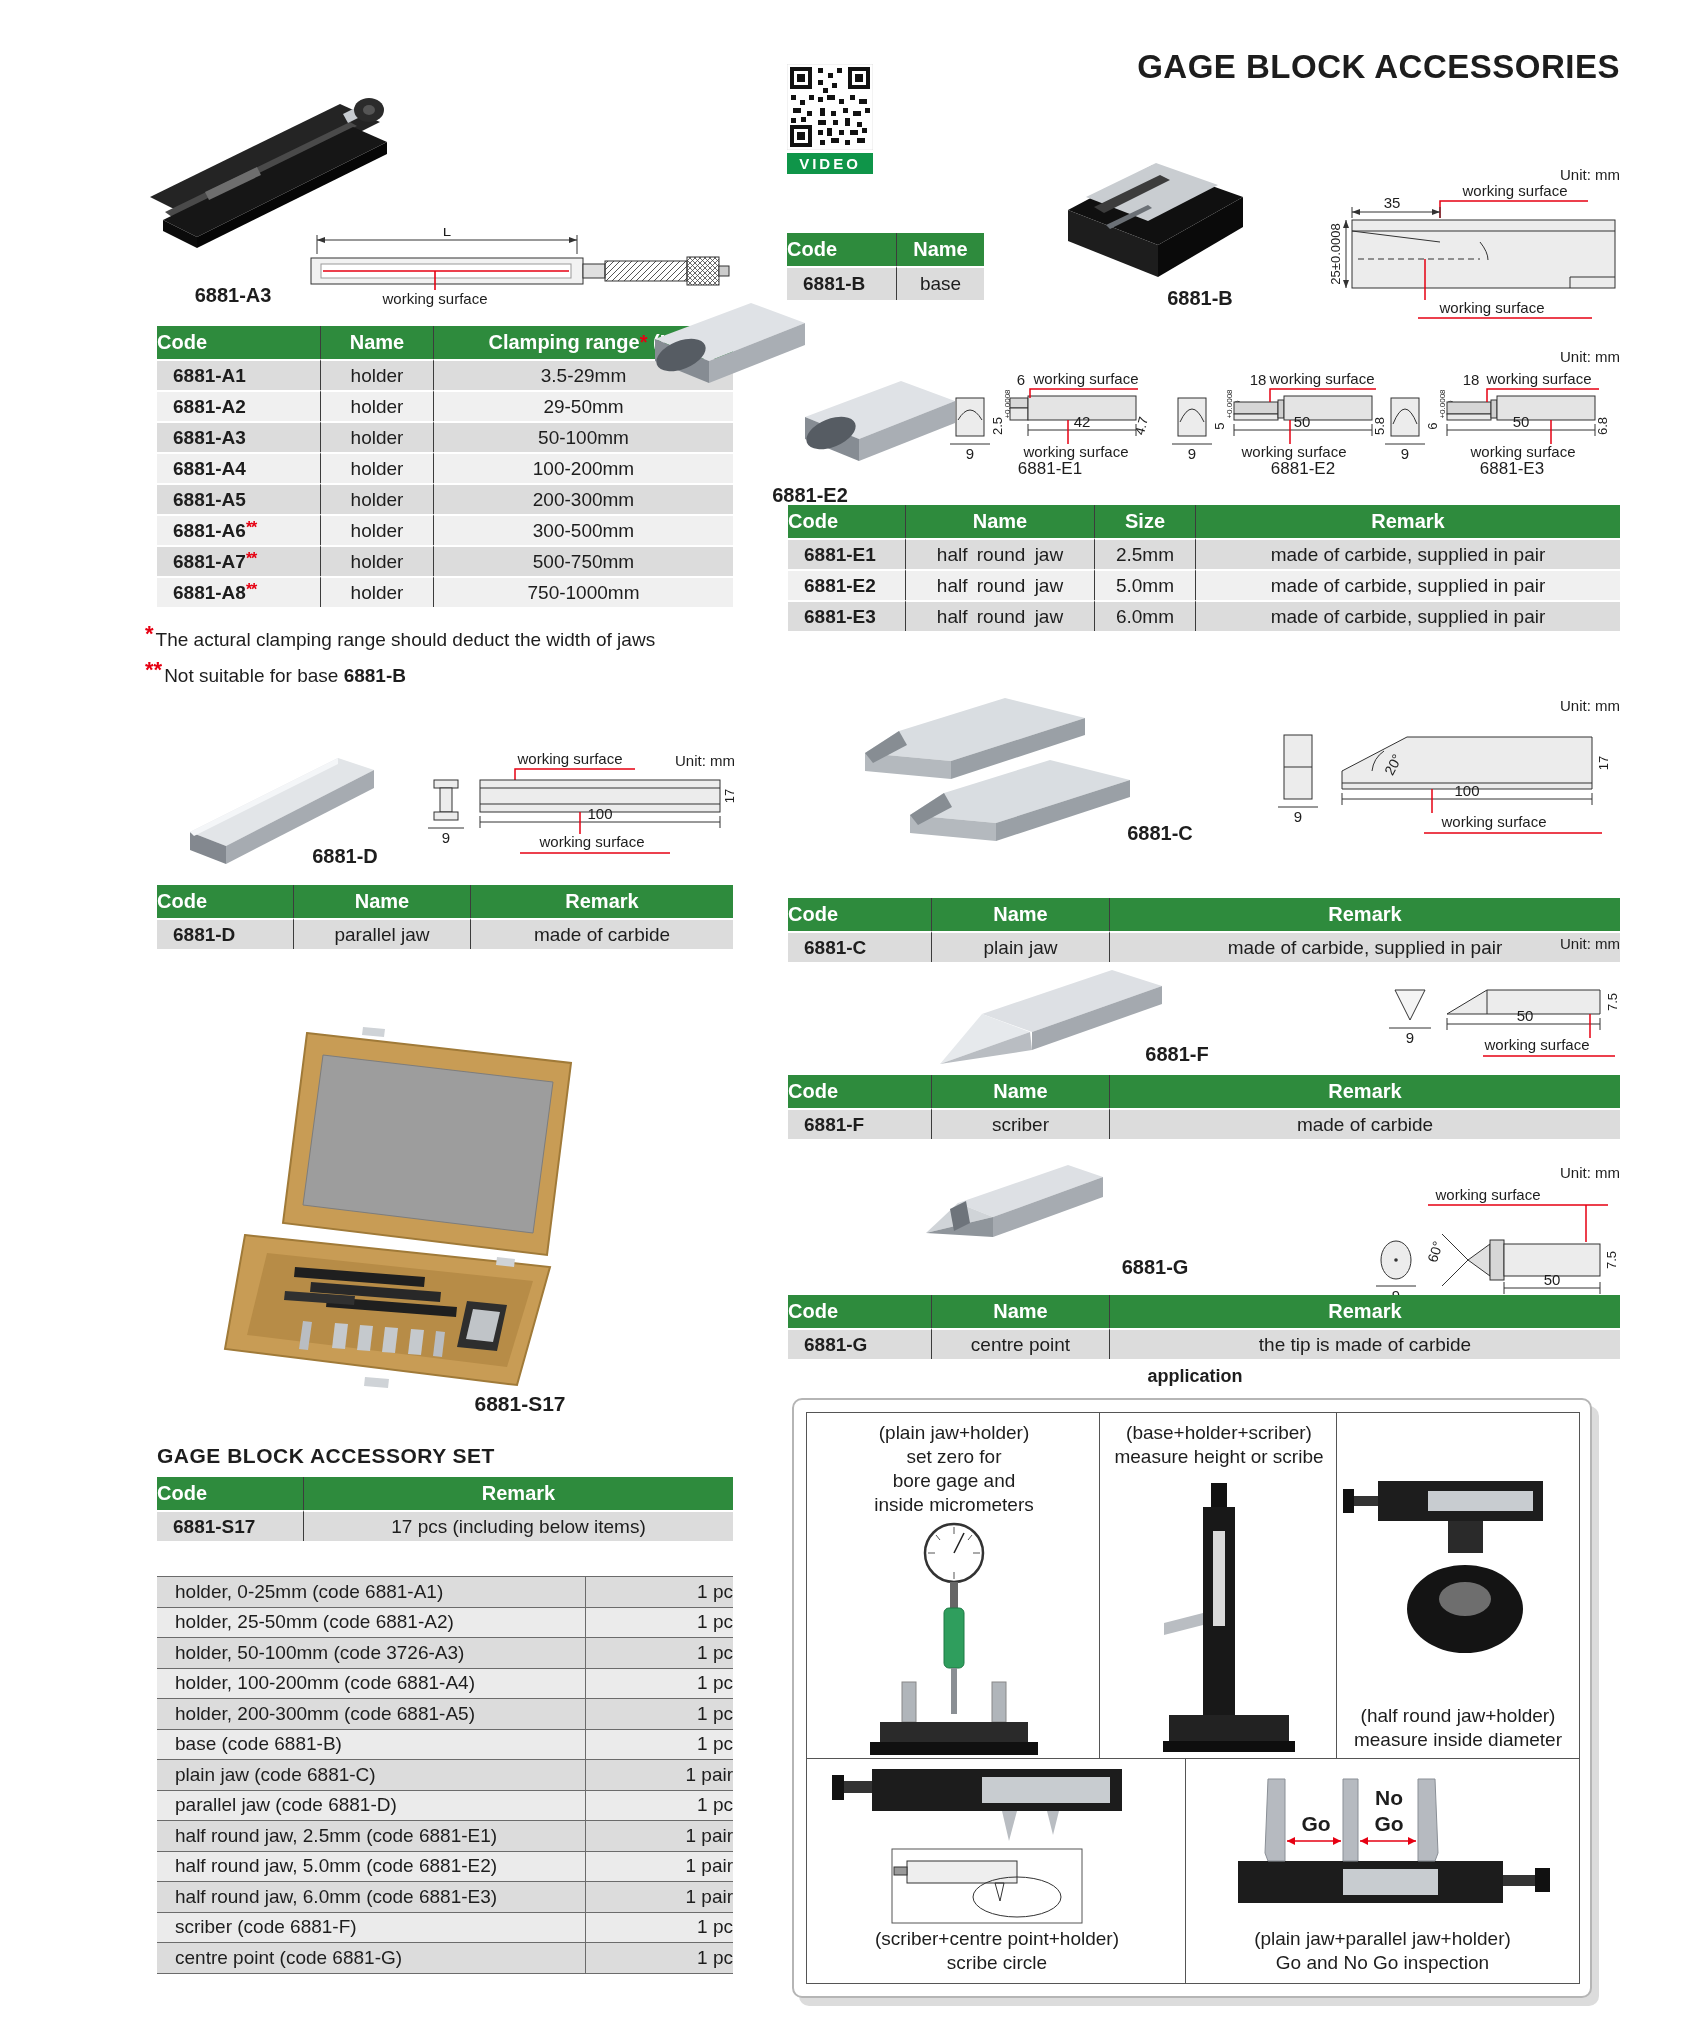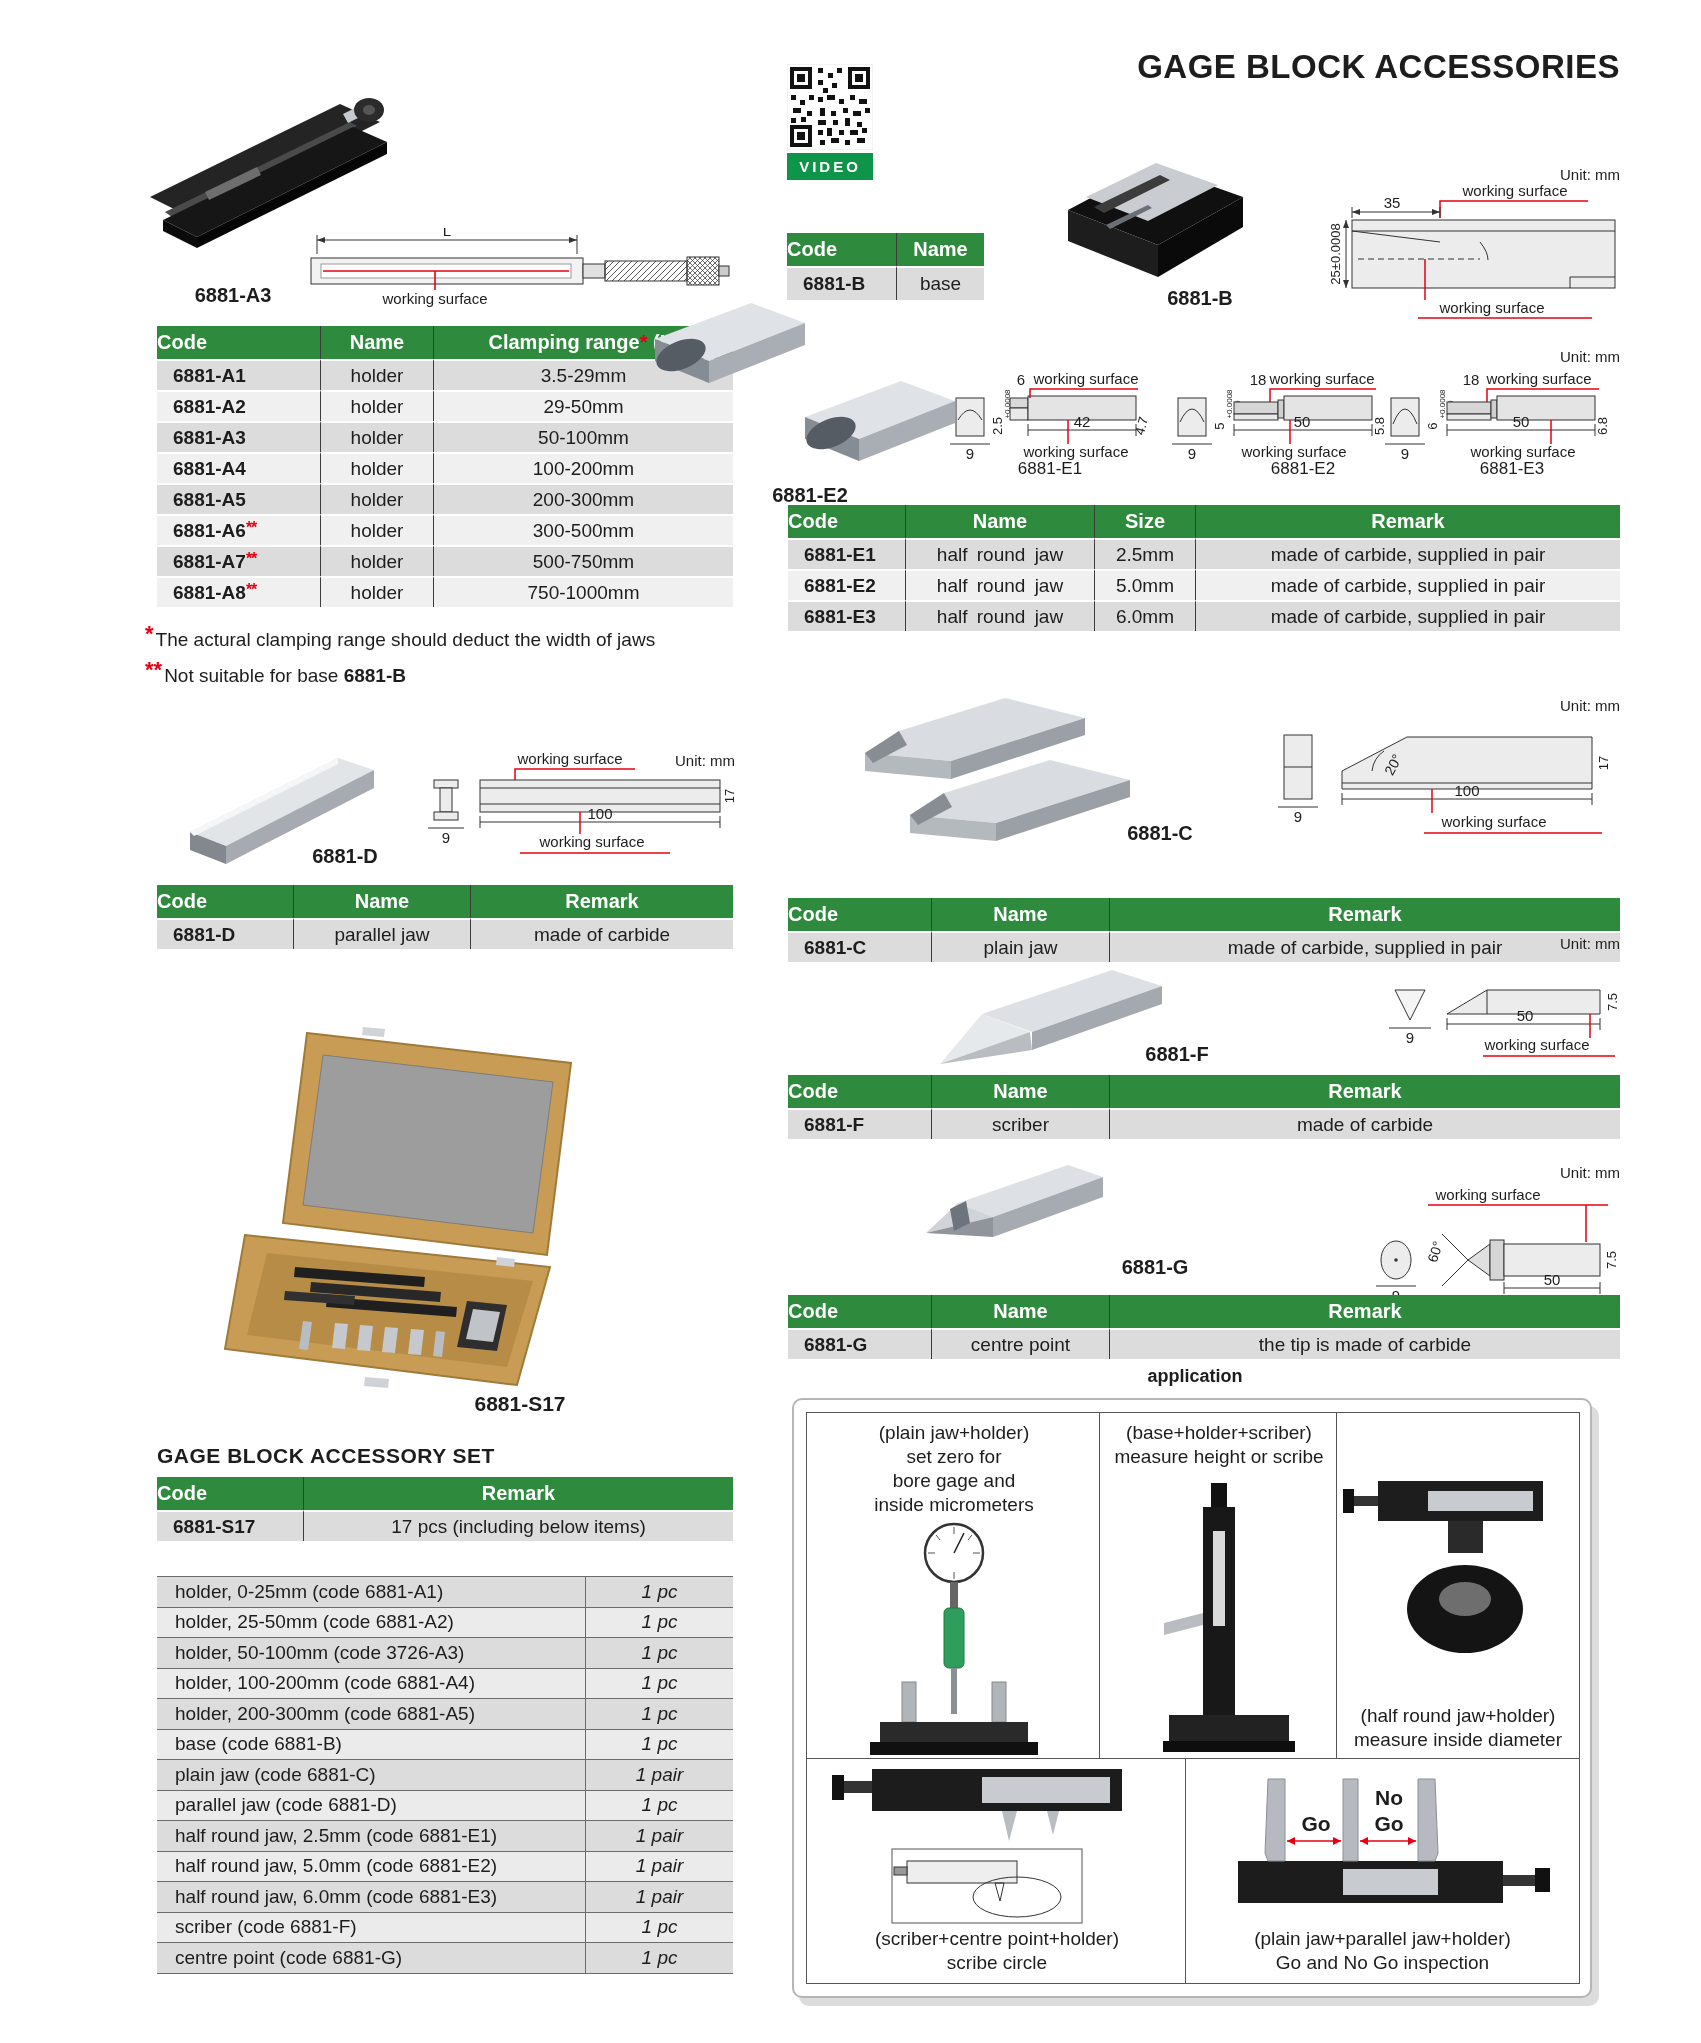--- a/index.html
+++ b/index.html
@@ -20,21 +20,21 @@
   .gtable .lft{text-align:left;}
   .gtable .code{text-align:left;padding-left:16px;font-weight:700;}
   .star-red{color:var(--red);font-weight:700;}
   .star-sup{color:var(--red);font-weight:700;font-size:16px;vertical-align:4px;letter-spacing:-1px;}
 
   table.items{border-collapse:separate;border-spacing:0;table-layout:fixed;}
   .items td{font-size:19px;height:29.5px;background:#dcdcdc;border-bottom:1.5px solid #6b6b6b;padding:0;}
   .items tr:nth-child(even) td{background:#ebebeb;}
   .items tr:first-child td{border-top:1.5px solid #6b6b6b;}
   .items .desc{text-align:left;padding-left:18px;}
-  .items .qty{text-align:center;border-left:1.5px solid #6b6b6b;font-style:italic;}
+  .items .qty{text-align:right;border-left:1.5px solid #6b6b6b;}
 
   .foot{font-size:19px;white-space:nowrap;}
   .fstar{color:var(--red);font-weight:700;font-size:22px;position:relative;top:-5px;margin-right:2px;}
   .fbold{font-weight:700;}
 
   .settitle{font-weight:700;font-size:21px;letter-spacing:.5px;white-space:nowrap;}
   .apptitle{font-weight:700;font-size:18px;text-align:center;}
   .appbox{border:2px solid #b5b5b5;border-radius:10px;background:#fff;box-shadow:7px 8px 0 #dcdcdc;}
   .appcell{position:absolute;background:#fff;border:1px solid #555;}
   .cap{font-size:19px;line-height:24px;text-align:center;white-space:nowrap;}
@@ -92,21 +92,21 @@
         <rect x="40" y="64" width="5" height="8"></rect>
         <rect x="52" y="66" width="5" height="5"></rect>
       <rect x="63" y="66" width="8" height="5"></rect>
         <rect x="75" y="64" width="5" height="5"></rect>
         <rect x="33" y="76" width="5" height="5"></rect>
       <rect x="44" y="74" width="8" height="5"></rect>
         <rect x="58" y="76" width="5" height="5"></rect>
         <rect x="70" y="74" width="8" height="5"></rect>
     </g>
   </svg>
-  <div class="abs vbadge" style="left:787px;top:153px;width:86px;height:27px">
+  <div class="abs vbadge" style="left:787px;top:153px;width:86px;height:21px">
     <span>VIDEO</span>
   </div>
   <div class="abs pgtitle" style="left:1000px;top:48px;width:620px">GAGE BLOCK ACCESSORIES</div>
 
   <svg class="abs" style="left:135px;top:72px" width="290" height="210">
     <polygon points="15,125 205,32 245,50 55,145" fill="#242424"></polygon>
     <polygon points="30,140 215,50 222,54 37,145" fill="#4a4a4a"></polygon>
     <polygon points="28,148 218,55 252,70 62,165" fill="#161616"></polygon>
     <polygon points="28,148 62,165 62,176 28,159" fill="#0b0b0b"></polygon>
     <polygon points="62,165 252,70 252,82 62,176" fill="#060606"></polygon>

